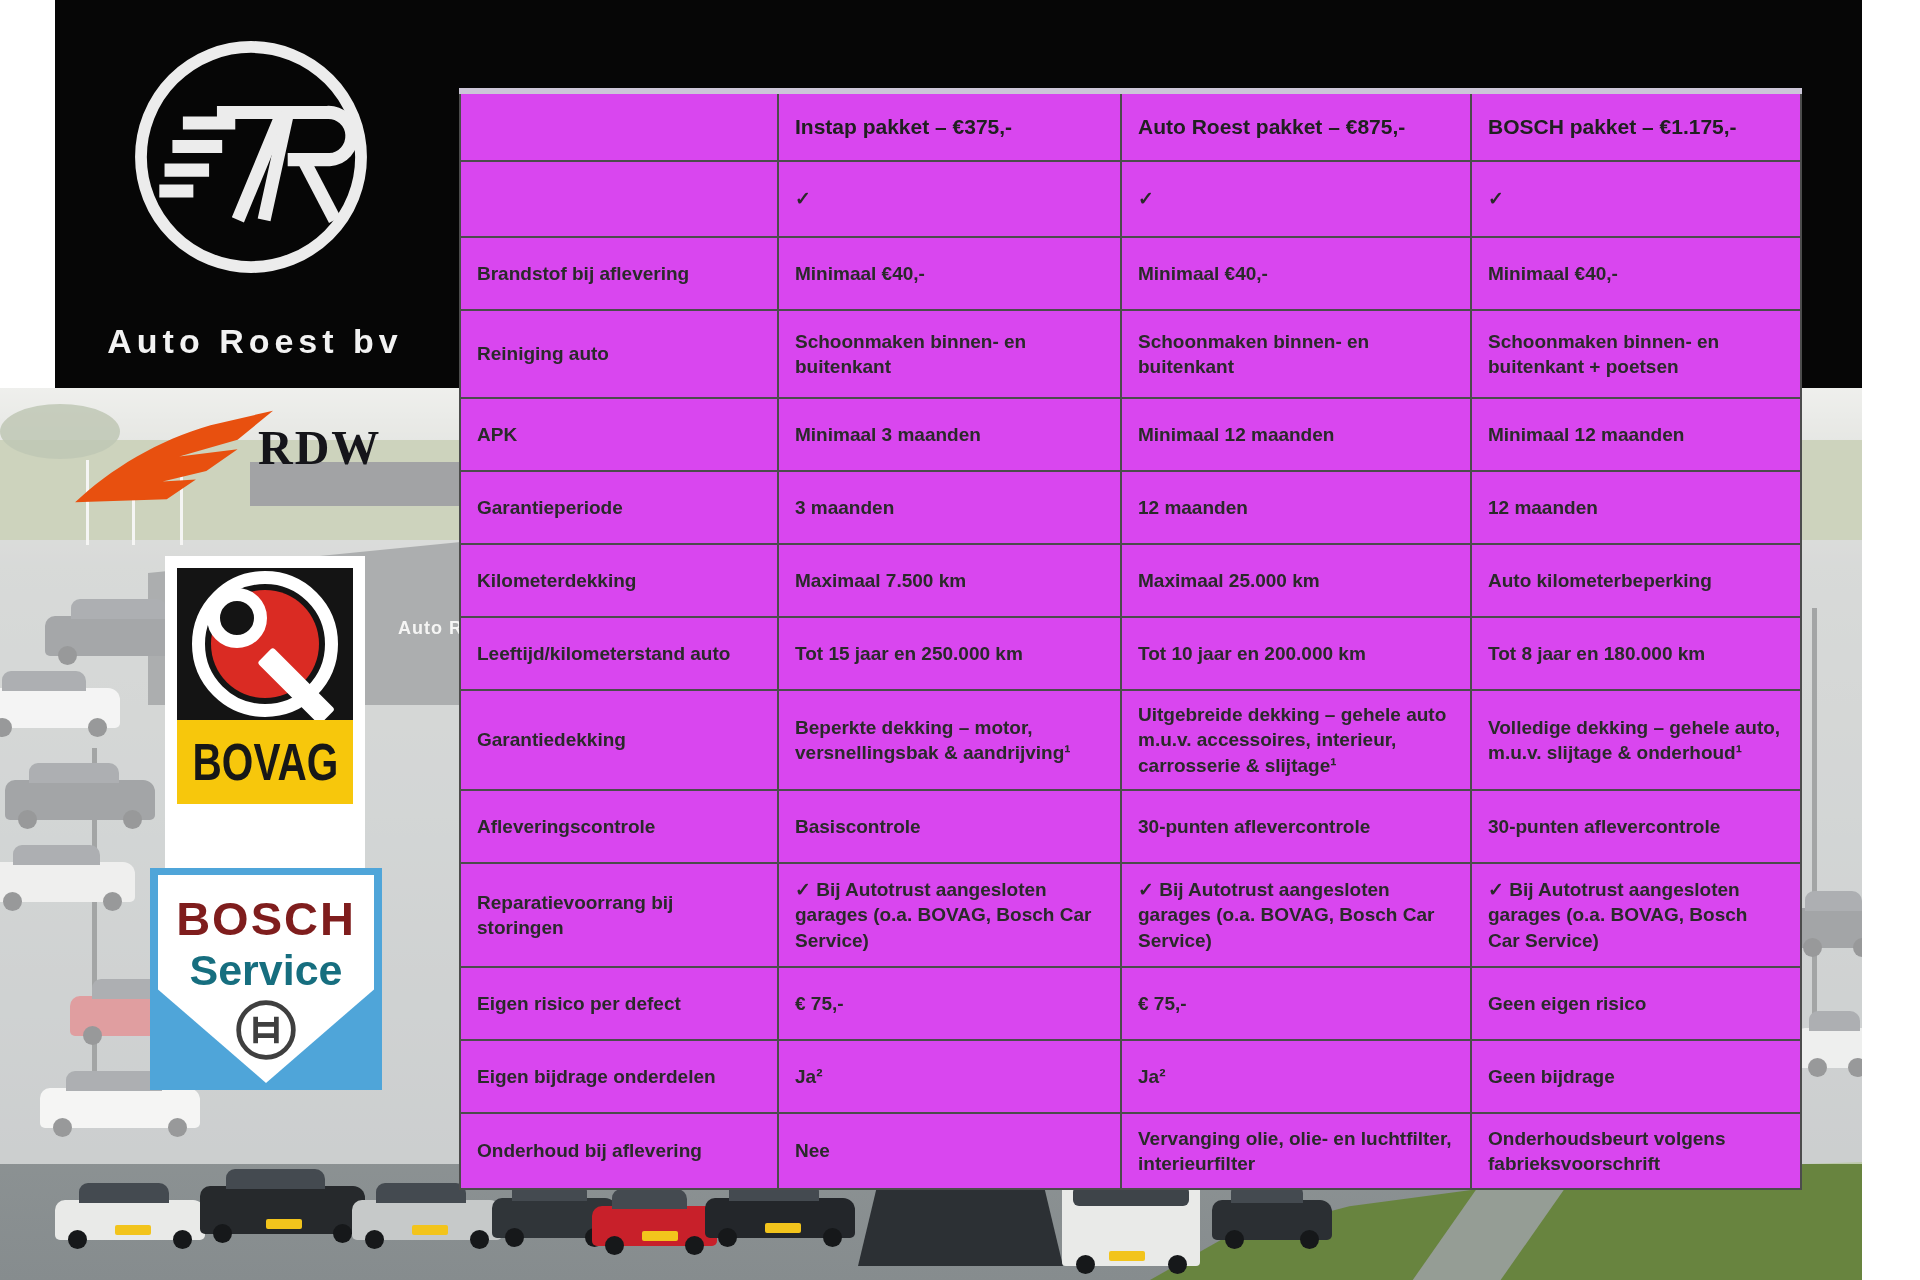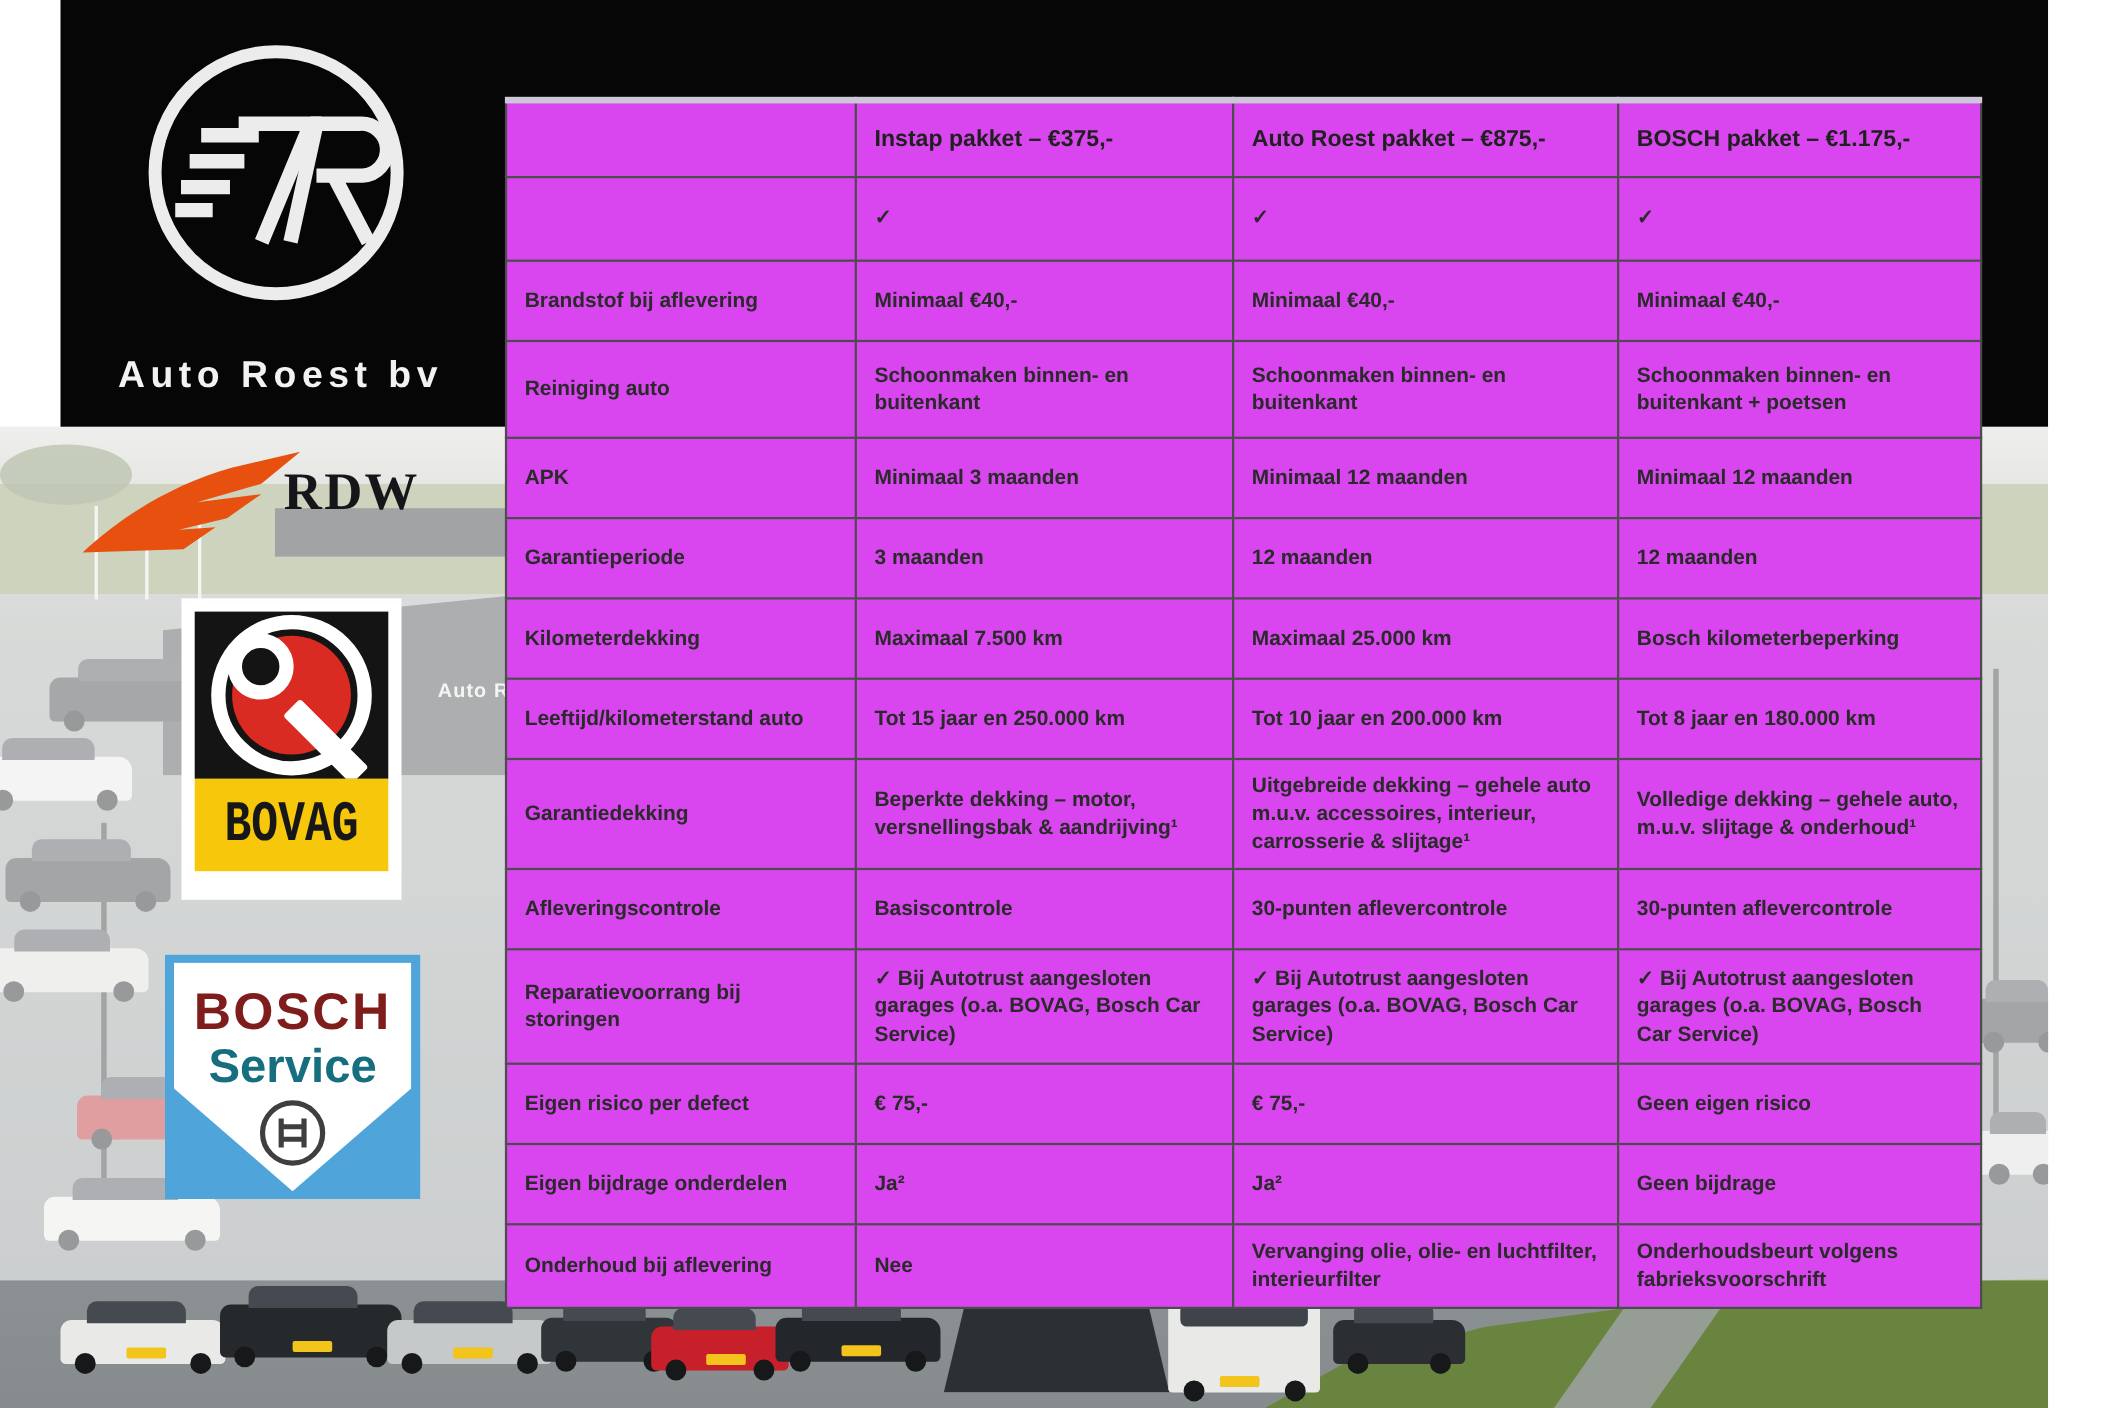--- a/index.html
+++ b/index.html
@@ -49,21 +49,21 @@
                 background:#16181a; box-shadow:92px 0 0 0 #16181a; }
 
   .wash { position:absolute; left:0; top:388px; width:1862px; height:776px; background:rgba(255,255,255,.56); z-index:5; }
 
   
   .rdw { position:absolute; left:68px; top:394px; width:360px; height:132px; z-index:10; }
   .rdw svg { position:absolute; left:0; top:0; }
   .rdw-text { position:absolute; left:190px; top:26px; font-family:"Liberation Serif", serif;
               font-weight:bold; font-size:48px; color:#15151a; letter-spacing:2px; }
 
-  .bovag { position:absolute; left:165px; top:544px; width:200px; height:274px; background:#fff; z-index:10;font-family:Liberation Mono, monospace; }
+  .bovag { position:absolute; left:165px; top:556px; width:200px; height:312px; background:#fff; z-index:10; }
   .bovag-black { position:absolute; left:12px; top:12px; width:176px; height:152px; background:#141414; overflow:hidden; }
   .bovag-ring { position:absolute; left:15px; top:3px; width:146px; height:146px; border:13px solid #fff; border-radius:50%; }
   .bovag-red { position:absolute; left:34px; top:22px; width:108px; height:108px; background:#da2b23; border-radius:50%; }
   .bovag-wring { position:absolute; left:30px; top:20px; width:60px; height:60px; border:13px solid #fff;
                  border-radius:50%; background:#141414; }
   .bovag-handle { position:absolute; left:88px; top:76px; width:88px; height:22px; background:#fff;
                   border-radius:3px; transform:rotate(45deg); transform-origin:left center; }
   .bovag-yellow { position:absolute; left:12px; top:164px; width:176px; height:84px; background:#f7c70c;
                   display:flex; align-items:center; justify-content:center; }
   .bovag-yellow span { font-size:52px; font-weight:bold; color:#171717; transform:scaleX(.78); letter-spacing:0; }
@@ -232,21 +232,21 @@
     <tr class="r73">
       <td>Garantieperiode</td>
       <td>3 maanden</td>
       <td>12 maanden</td>
       <td>12 maanden</td>
     </tr>
     <tr class="r73">
       <td>Kilometerdekking</td>
       <td>Maximaal 7.500 km</td>
       <td>Maximaal 25.000 km</td>
-      <td>Bosch kilometerbeperking</td>
+      <td>Auto kilometerbeperking</td>
     </tr>
     <tr class="r73">
       <td>Leeftijd/kilometerstand auto</td>
       <td>Tot 15 jaar en 250.000 km</td>
       <td>Tot 10 jaar en 200.000 km</td>
       <td>Tot 8 jaar en 180.000 km</td>
     </tr>
     <tr class="r100">
       <td>Garantiedekking</td>
       <td>Beperkte dekking – motor, versnellingsbak &amp; aandrijving¹</td>

